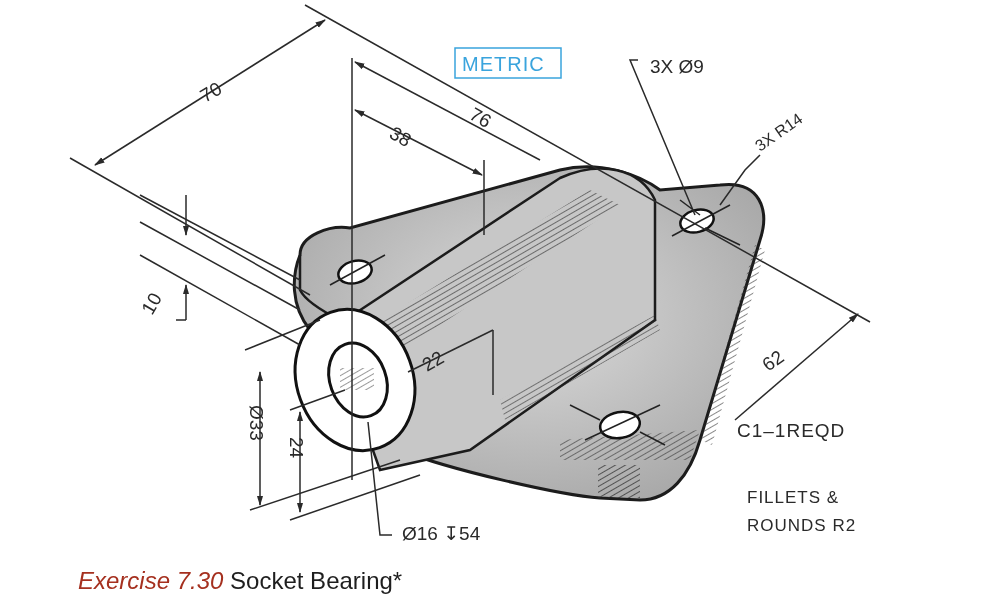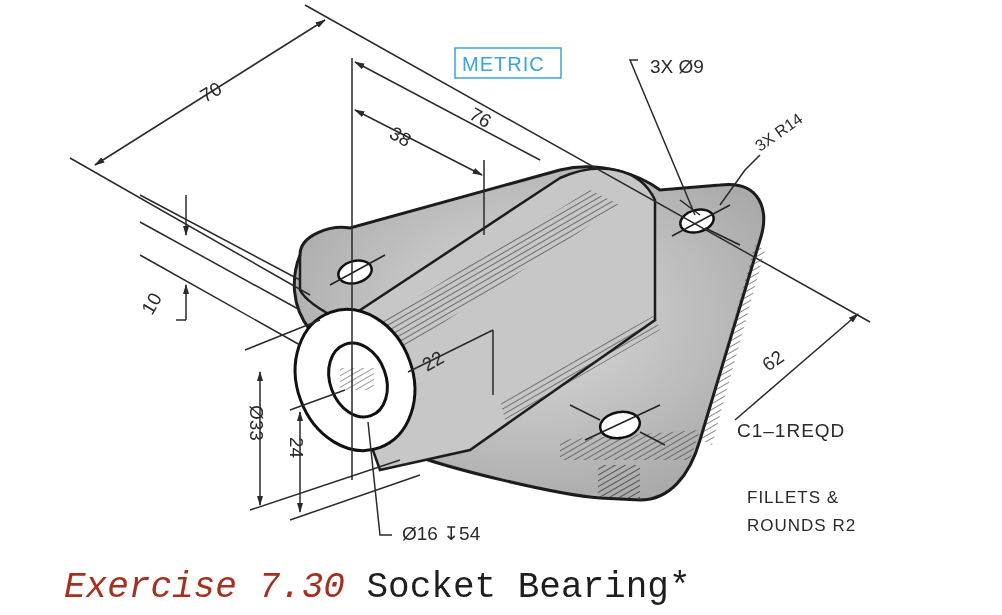--- a/index.html
+++ b/index.html
@@ -1,21 +1,21 @@
 <!DOCTYPE html>
 <html><head>
 <meta charset="utf-8">
 <style>
   html, body { margin: 0; padding: 0; background: #ffffff; }
   body { width: 1002px; height: 615px; position: relative; overflow: hidden; font-family: "Liberation Sans", sans-serif; }
   #drawing { position: absolute; left: 0; top: 0; width: 1002px; height: 615px; }
   .dim-text { font-family: "Liberation Sans", sans-serif; font-size: 19px; fill: #2a2a2a; }
   .note-text { font-family: "Liberation Sans", sans-serif; font-size: 19px; fill: #2a2a2a; letter-spacing: 1px; }
   .metric-text { font-family: "Liberation Sans", sans-serif; font-size: 20px; fill: #3aa4dd; letter-spacing: 1px; }
-  .caption { position: absolute; left: 64px; top: 567px; font-family: Liberation Mono, monospace; font-size: 36px; color: #1e1e1e; white-space: nowrap; }
+  .caption { position: absolute; left: 78px; top: 567px; font-family: Liberation Sans, sans-serif; font-size: 24px; color: #1e1e1e; white-space: nowrap; }
   .caption .ex { color: #a5301f; font-style: italic; }
 </style>
 </head>
 <body>
 
 <svg id="drawing" viewBox="0 0 1002 615" xmlns="http://www.w3.org/2000/svg">
   <defs>
     <pattern id="hatch" width="5" height="5" patternUnits="userSpaceOnUse" patternTransform="rotate(60)">
       <line x1="0" y1="0" x2="0" y2="5" stroke="#2b2b2b" stroke-width="1.6"></line>
     </pattern>

